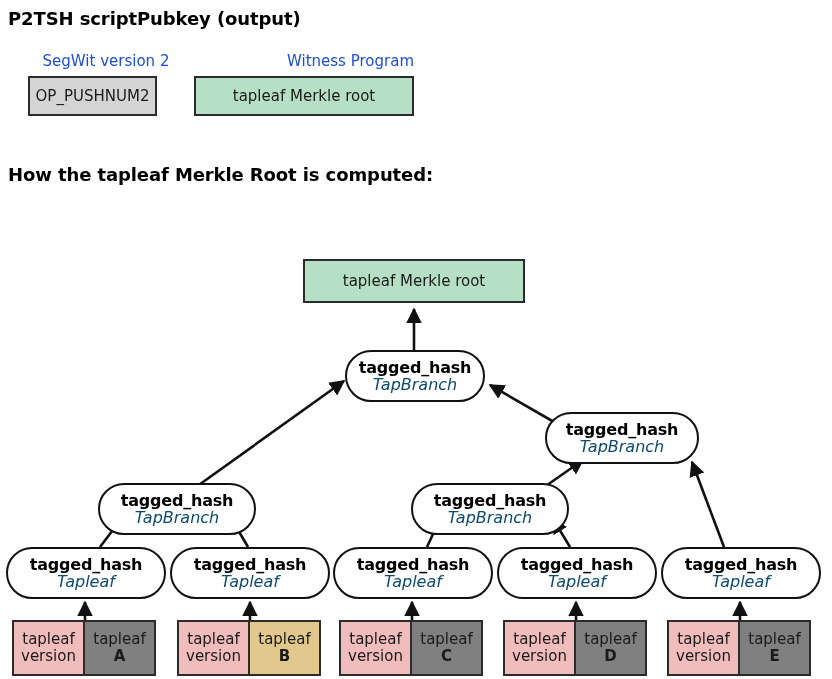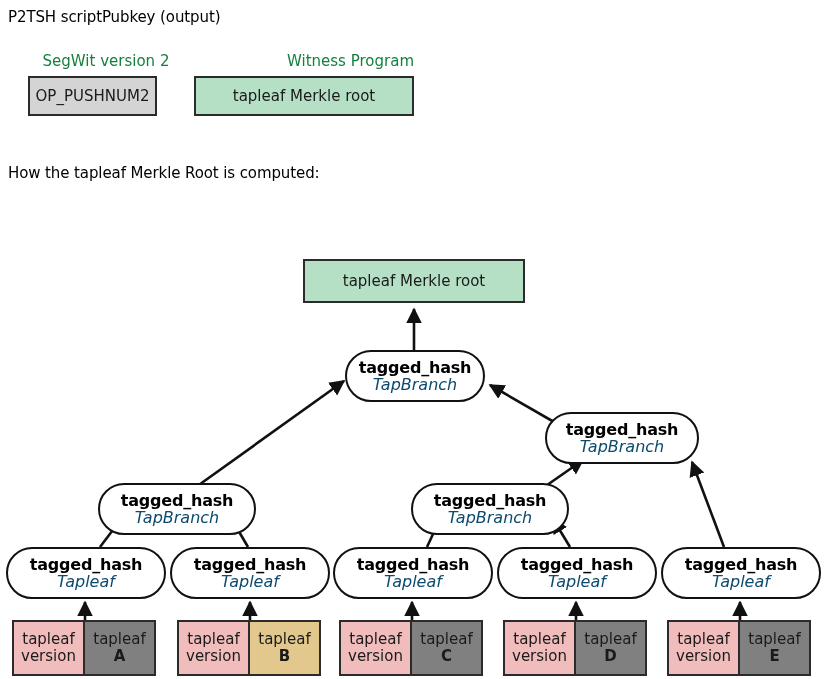--- a/index.html
+++ b/index.html
@@ -17,35 +17,35 @@
   }
 
   .canvas {
     position: absolute;
     inset: 0;
   }
 
   
   .heading {
     position: absolute;
-    font-weight: normal;
-    font-size: 15px;
+    font-weight: bold;
+    font-size: 18px;
     letter-spacing: -0.1px;
     white-space: nowrap;
   }
   #title-p2tsh { left: 8px;  top: 8px; }
   #title-howto { left: 8px;  top: 164px; }
 
   
   .field-label {
     position: absolute;
     font-size: 15px;
     white-space: nowrap;
     text-align: center;
-    color: #15803d;
+    color: #1d4ed8;
   }
   .box {
     position: absolute;
     border: 2px solid #2b2b2b;
     box-sizing: border-box;
     display: flex;
     align-items: center;
     justify-content: center;
     font-size: 15px;
     color: #1a1a1a;

